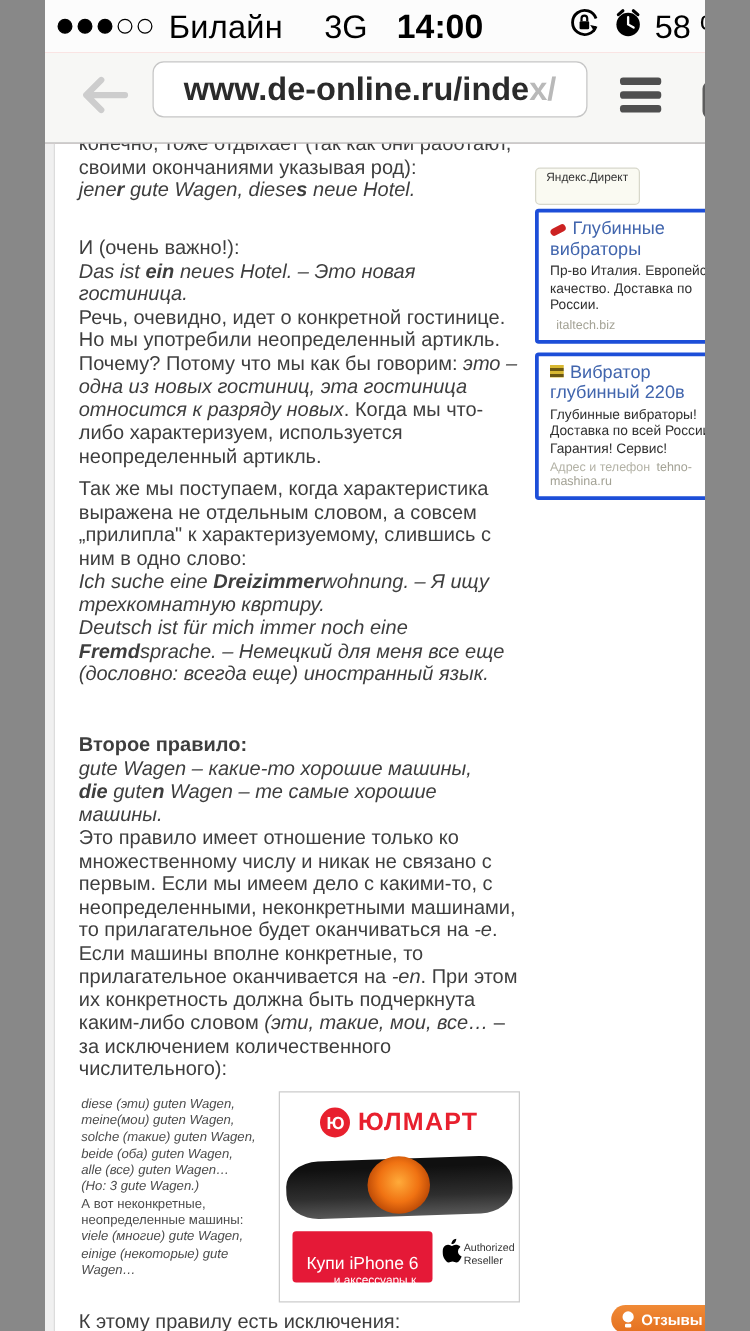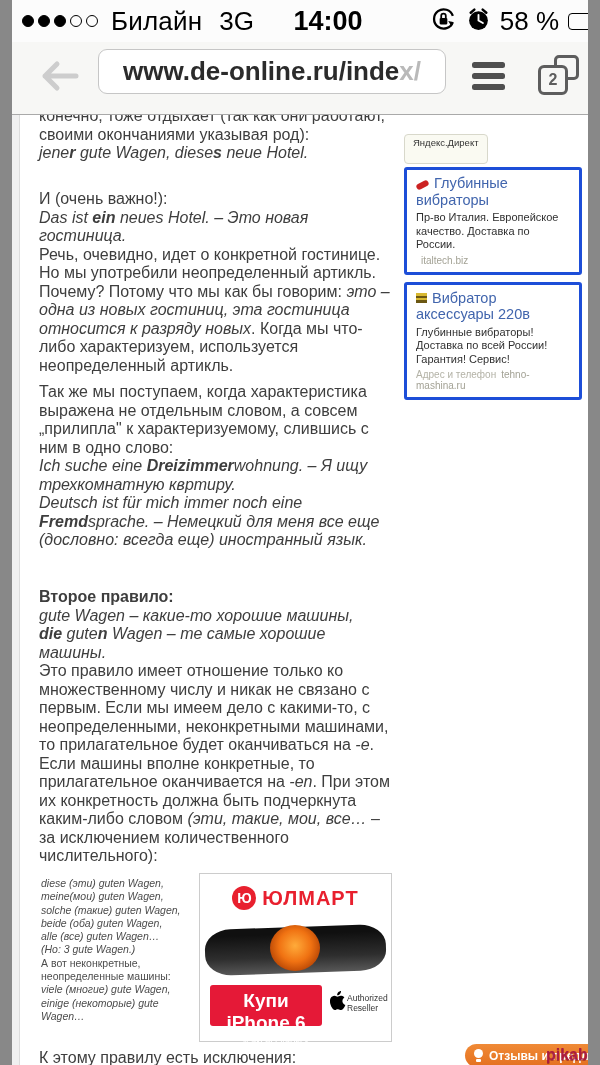--- a/index.html
+++ b/index.html
@@ -1,27 +1,27 @@
 <!DOCTYPE html>
 <html><head>
 <meta charset="utf-8">
 <style>
   html,body{margin:0;padding:0;background:#888;}
-  .screen{position:relative;width:576px;height:1065px;margin:0 auto;background:#fca5a5;overflow:hidden;
+  .screen{position:relative;width:528px;height:1065px;margin:0 auto;background:#fca5a5;overflow:hidden;
           font-family:"Liberation Sans",sans-serif;}
 
   
   .statusbar{position:absolute;top:0;left:0;width:600px;height:42px;background:#fcfcfc;
              display:flex;align-items:center;color:#000;}
   .sb-left{display:flex;align-items:center;gap:9px;padding-left:10px;}
   .dots{display:flex;align-items:center;gap:4px;margin-right:4px;}
   .dot{width:12px;height:12px;border-radius:50%;border:1.5px solid #000;box-sizing:border-box;background:transparent;}
   .dot.filled{background:#000;}
   .sb-carrier{font-size:26px;letter-spacing:.2px;}
-  .sb-net{font-size:26px;margin-left:8px;}
+  .sb-net{font-size:26px;margin-left:24px;}
   .sb-time{position:absolute;left:16px;width:100%;text-align:center;font-size:27px;font-weight:600;}
   .sb-right{position:absolute;right:6px;display:flex;align-items:center;gap:9px;}
   .sb-pct{font-size:26px;}
   .battery{display:flex;align-items:center;}
   .batt-shell{width:34px;height:17px;border:1.5px solid #000;border-radius:4px;padding:1.5px;box-sizing:border-box;}
   .batt-fill{height:100%;background:#000;border-radius:1.5px;}
   .batt-nub{width:3px;height:8px;background:#000;border-radius:0 2px 2px 0;margin-left:1px;}
 
   
   .chrome{position:absolute;top:42px;left:0;width:600px;height:73px;background:#f7f7f5;border-bottom:1px solid #a9a9a9;box-sizing:border-box;}
@@ -68,21 +68,21 @@
   .ym-logo-row{position:absolute;top:12px;left:0;width:100%;display:flex;justify-content:center;align-items:center;gap:6px;}
   .ym-mark{width:24px;height:24px;border-radius:50%;background:#e8202e;color:#fff;font-weight:bold;font-size:14px;
            display:flex;align-items:center;justify-content:center;}
   .ym-name{color:#e8202e;font-size:20px;font-weight:bold;letter-spacing:1px;}
   .ym-phone{position:absolute;left:5px;top:49px;width:181px;height:54px;}
   .ym-phone-body{position:absolute;left:0;top:4px;width:181px;height:46px;background:linear-gradient(180deg,#101010 15%,#2e2e2e 65%,#585858);
                  border-radius:26px/20px;transform:rotate(-2deg);}
   .ym-flower{position:absolute;left:65px;top:2px;width:50px;height:46px;border-radius:50%;
              background:radial-gradient(circle at 50% 45%,#ffab3a 0%,#f07212 45%,#b94705 75%,#7a2d05 100%);}
   .ym-btn{position:absolute;left:10px;top:111px;width:112px;height:41px;background:#e51937;border-radius:3px;color:#fff;text-align:center;box-sizing:border-box;}
-  .ym-btn-l1{font-size:19px;font-weight:bold;margin-top:5px;}
+  .ym-btn-l1{font-size:14px;font-weight:normal;margin-top:17px;}
   .ym-btn-l2{font-size:9.5px;margin-top:1px;margin-left:20px;}
   .ym-apple{position:absolute;left:130px;top:116px;display:flex;align-items:center;gap:0;}
   .ym-reseller{font-size:8.5px;line-height:10px;color:#333;}
 
   
   .clipped-line{position:absolute;left:27px;top:934px;font-size:16px;color:#3e3e3e;}
   .feedback{position:absolute;left:453px;top:929px;width:141px;height:23px;background:linear-gradient(180deg,#f08a36,#e4701f);
             border-radius:12px;display:flex;align-items:center;gap:6px;padding:0 9px;box-sizing:border-box;cursor:pointer;}
   .bulb{position:relative;width:9px;height:13px;flex:0 0 auto;}
   .bulb .glass{position:absolute;top:0;left:0;width:9px;height:9px;border-radius:50%;background:#fff;}
@@ -179,21 +179,21 @@
     <div class="yandex">
       <div class="ya-tab">Яндекс.Директ</div>
 
       <div class="ad">
         <div class="ad-title"><span class="fav fav1"></span><span>Глубинные вибраторы</span></div>
         <div class="ad-body">Пр-во Италия. Европейское качество. Доставка по России.</div>
         <div class="ad-domain"><span class="addr"></span><span>italtech.biz</span></div>
       </div>
 
       <div class="ad">
-        <div class="ad-title"><span class="fav fav2"></span><span>Вибратор аксессуары 220в</span></div>
+        <div class="ad-title"><span class="fav fav2"></span><span>Вибратор глубинный 220в</span></div>
         <div class="ad-body">Глубинные вибраторы! Доставка по всей России! Гарантия! Сервис!</div>
         <div class="ad-domain"><span class="addr">Адрес и телефон</span><span>tehno-mashina.ru</span></div>
       </div>
     </div>
 
     <div class="yulmart">
       <div class="ym-logo-row">
         <span class="ym-mark">Ю</span>
         <span class="ym-name">ЮЛМАРТ</span>
       </div>

